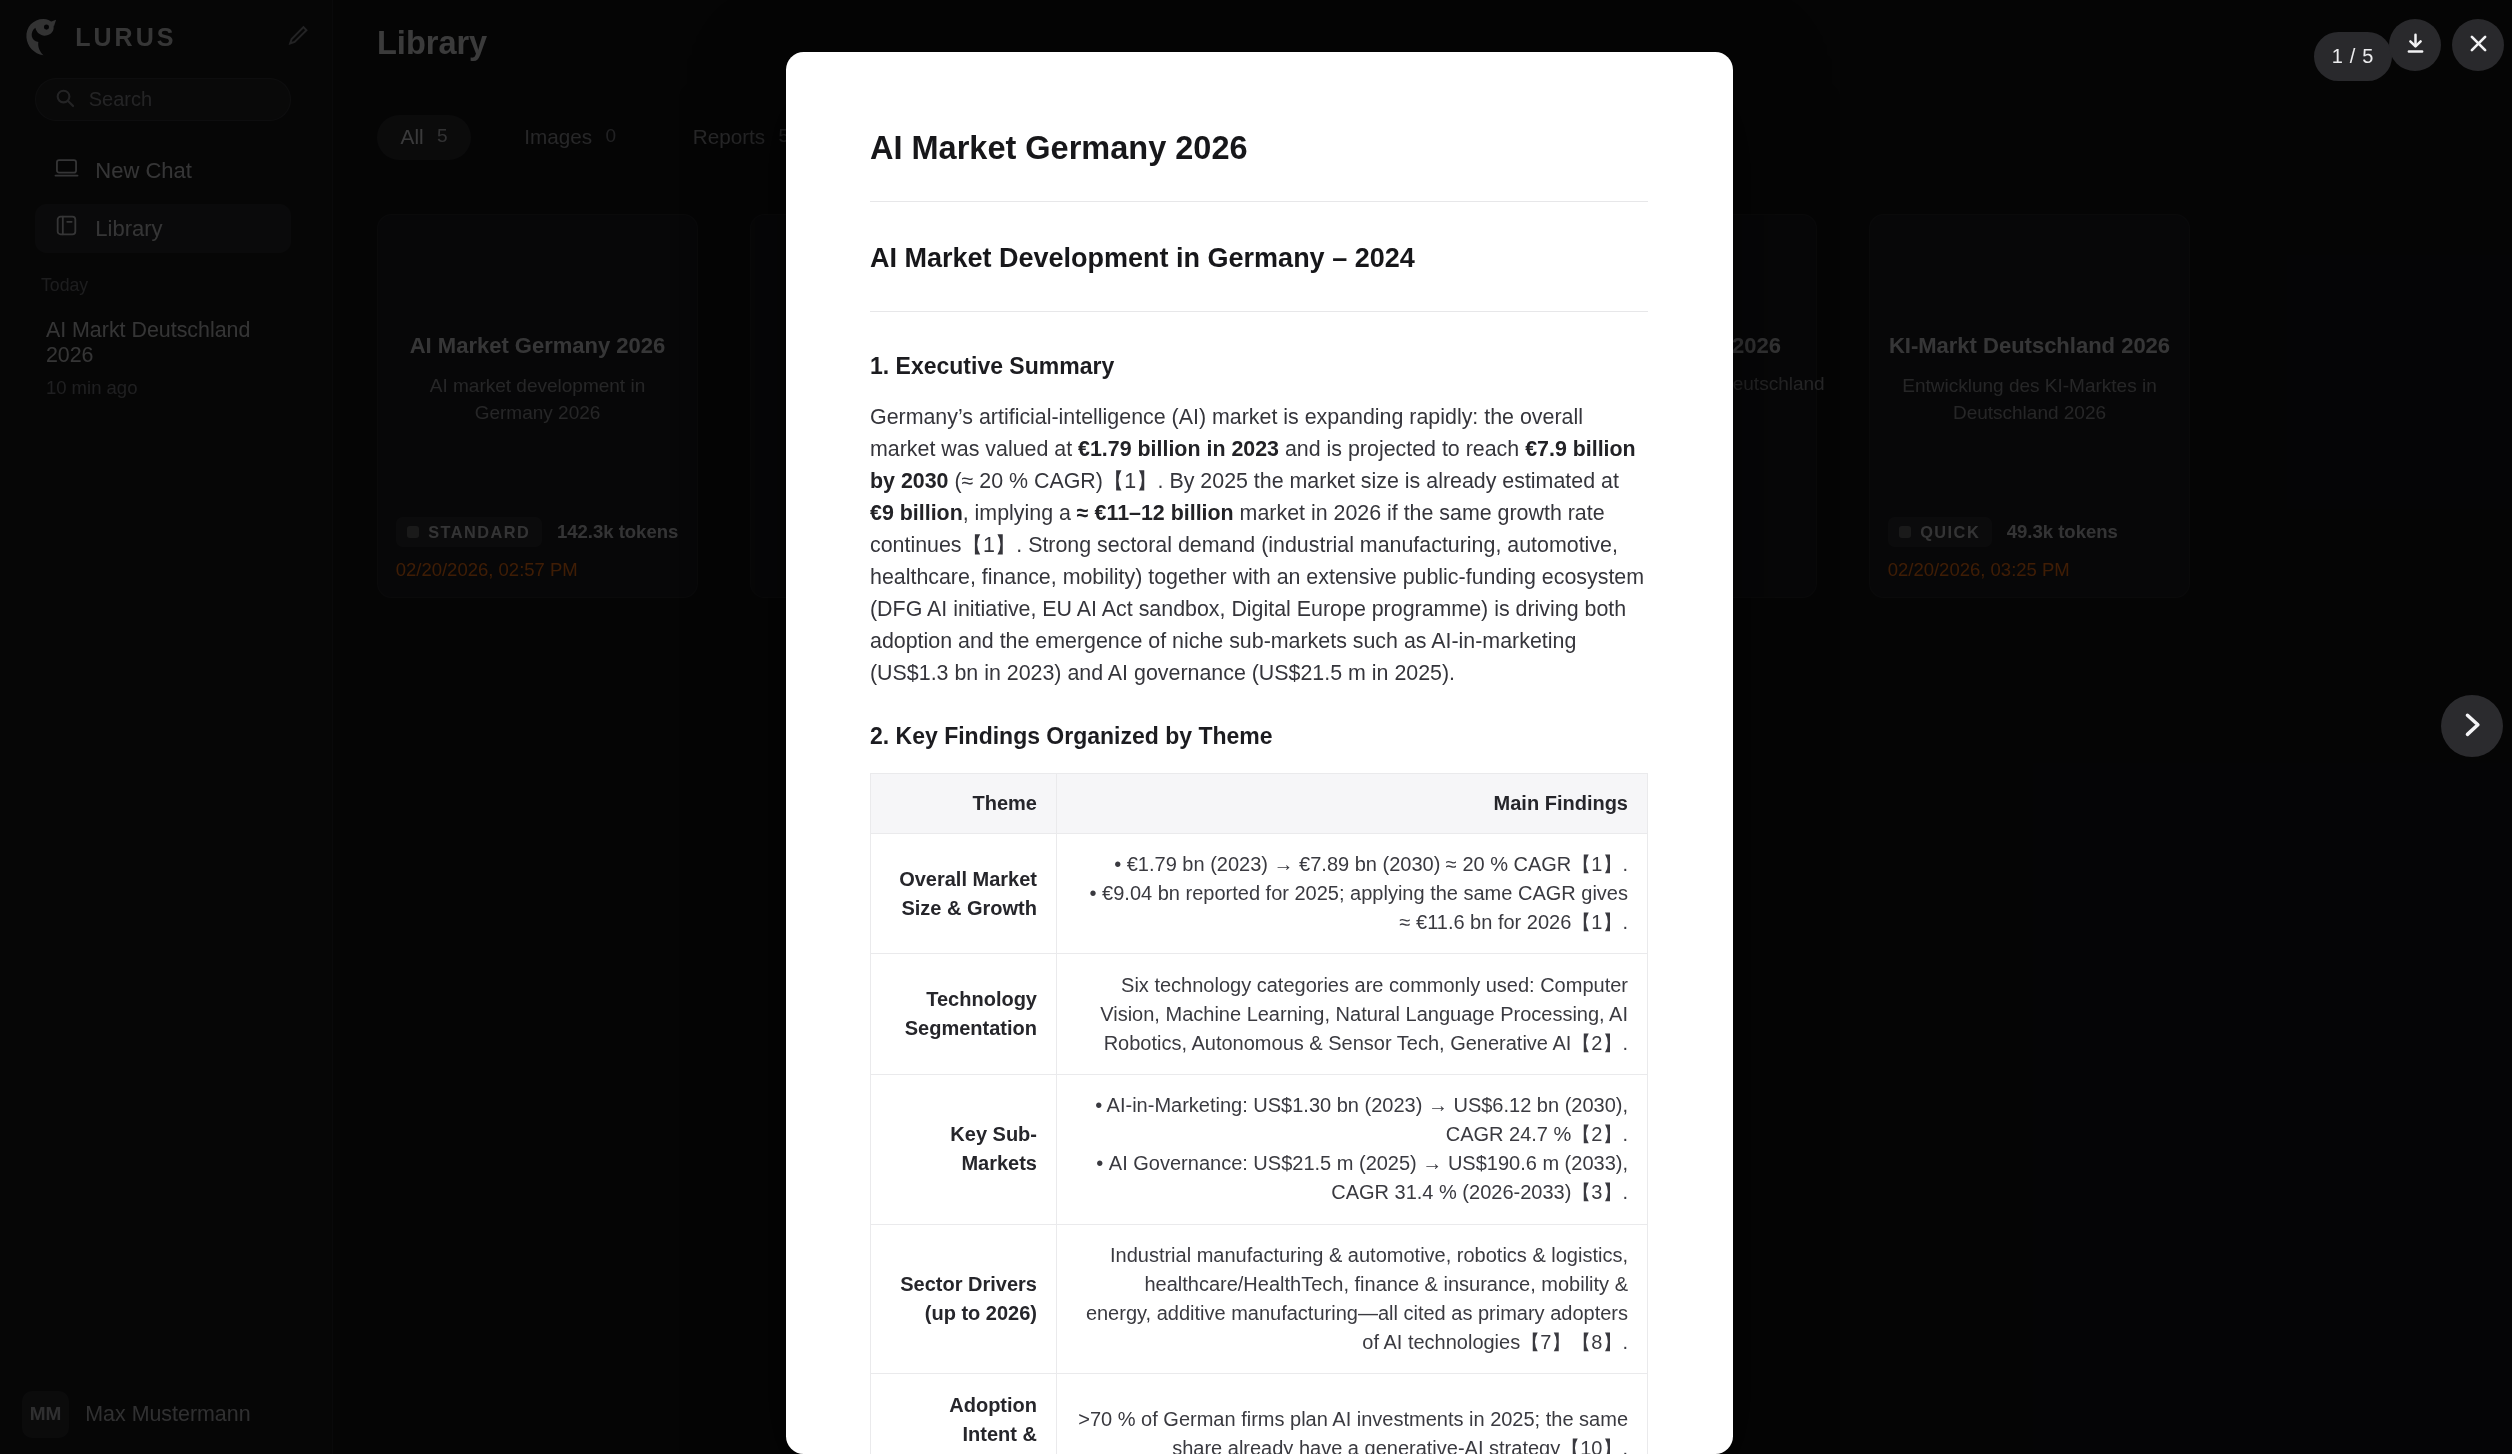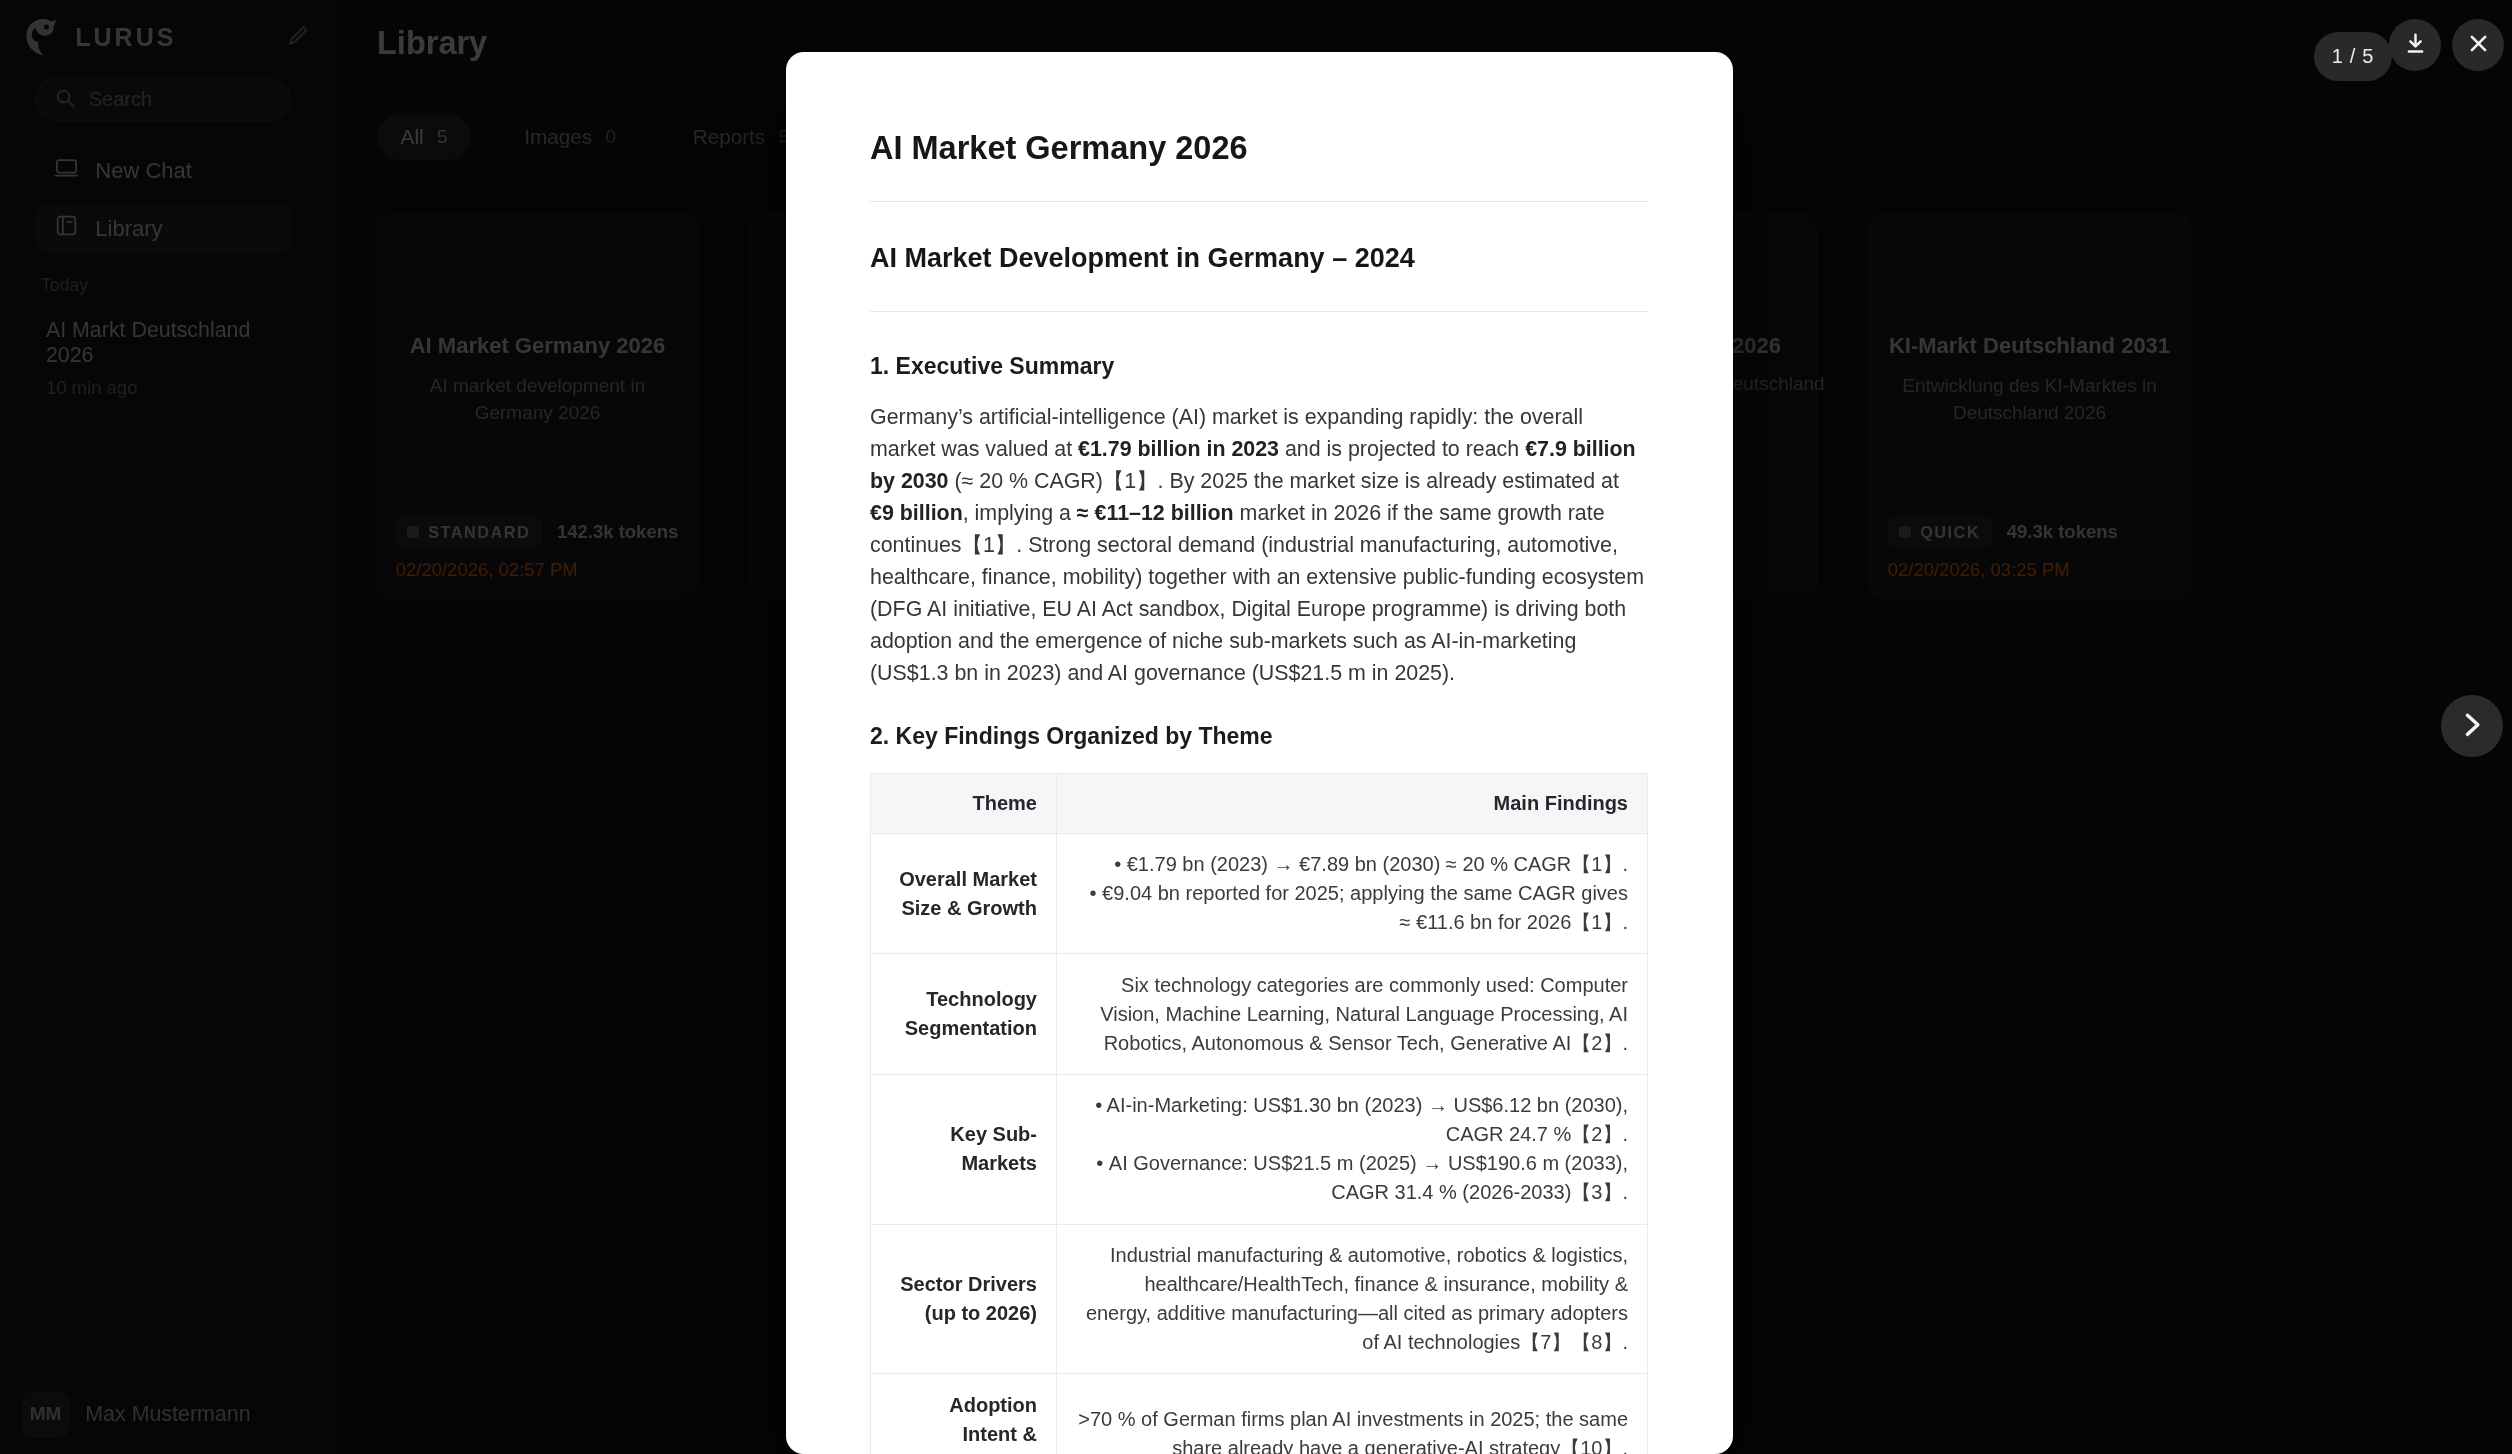--- a/index.html
+++ b/index.html
@@ -49,21 +49,21 @@
     width:47px; height:47px; border-radius:10.3px; background:rgba(255,255,255,.09);
     display:flex; align-items:center; justify-content:center;
     font-size:19px; font-weight:700; color:#bdbdbf;
   }
   .user-name { font-size:21.4px; color:#bfbfc2; }
 
   .main { position:absolute; left:333px; top:0; right:0; bottom:0; background:#151517; z-index:10; }
   .main-title { position:absolute; top:25px; left:44px; font-size:32.5px; font-weight:700; color:#e9e9eb; }
   .tabs { position:absolute; top:115px; left:44px; display:flex; gap:29.6px; align-items:center; }
   .tab {
-    display:flex; gap:13.3px; align-items:center; font-size:20.7px; color:#9a9a9e;
+    display:flex; gap:13.3px; font-size:20.7px; color:#9a9a9e;
     padding:10.3px 23.6px; border-radius:23.6px; cursor:pointer;
   }
   .tab.active { background:rgba(255,255,255,.10); color:#e8e8ea; }
   .tab-count { font-size:19px; color:#85858a; }
   .tab.active .tab-count { color:#c6c6c9; }
 
   .cards { position:absolute; top:214px; left:44px; display:flex; gap:52px; }
   .card {
     position:relative; width:321px; height:384px; border-radius:14.8px;
     background:#1d1d20; border:0.7px solid rgba(255,255,255,.05); cursor:pointer;
@@ -232,21 +232,21 @@
     <div class="card"></div>
 
     <div class="card"></div>
 
     <div class="card">
       <div class="frag-title">2026</div>
       <div class="frag-sub">Deutschland</div>
     </div>
 
     <div class="card">
-      <div class="card-title">KI-Markt Deutschland 2031</div>
+      <div class="card-title">KI-Markt Deutschland 2026</div>
       <div class="card-sub">Entwicklung des KI-Marktes in Deutschland 2026</div>
       <div class="card-footer">
         <div class="badge-row">
           <span class="badge">
             <span class="badge-dot"></span>
             <span>QUICK</span>
           </span>
           <span class="tokens">49.3k tokens</span>
         </div>
         <div class="card-time">02/20/2026, 03:25 PM</div>

